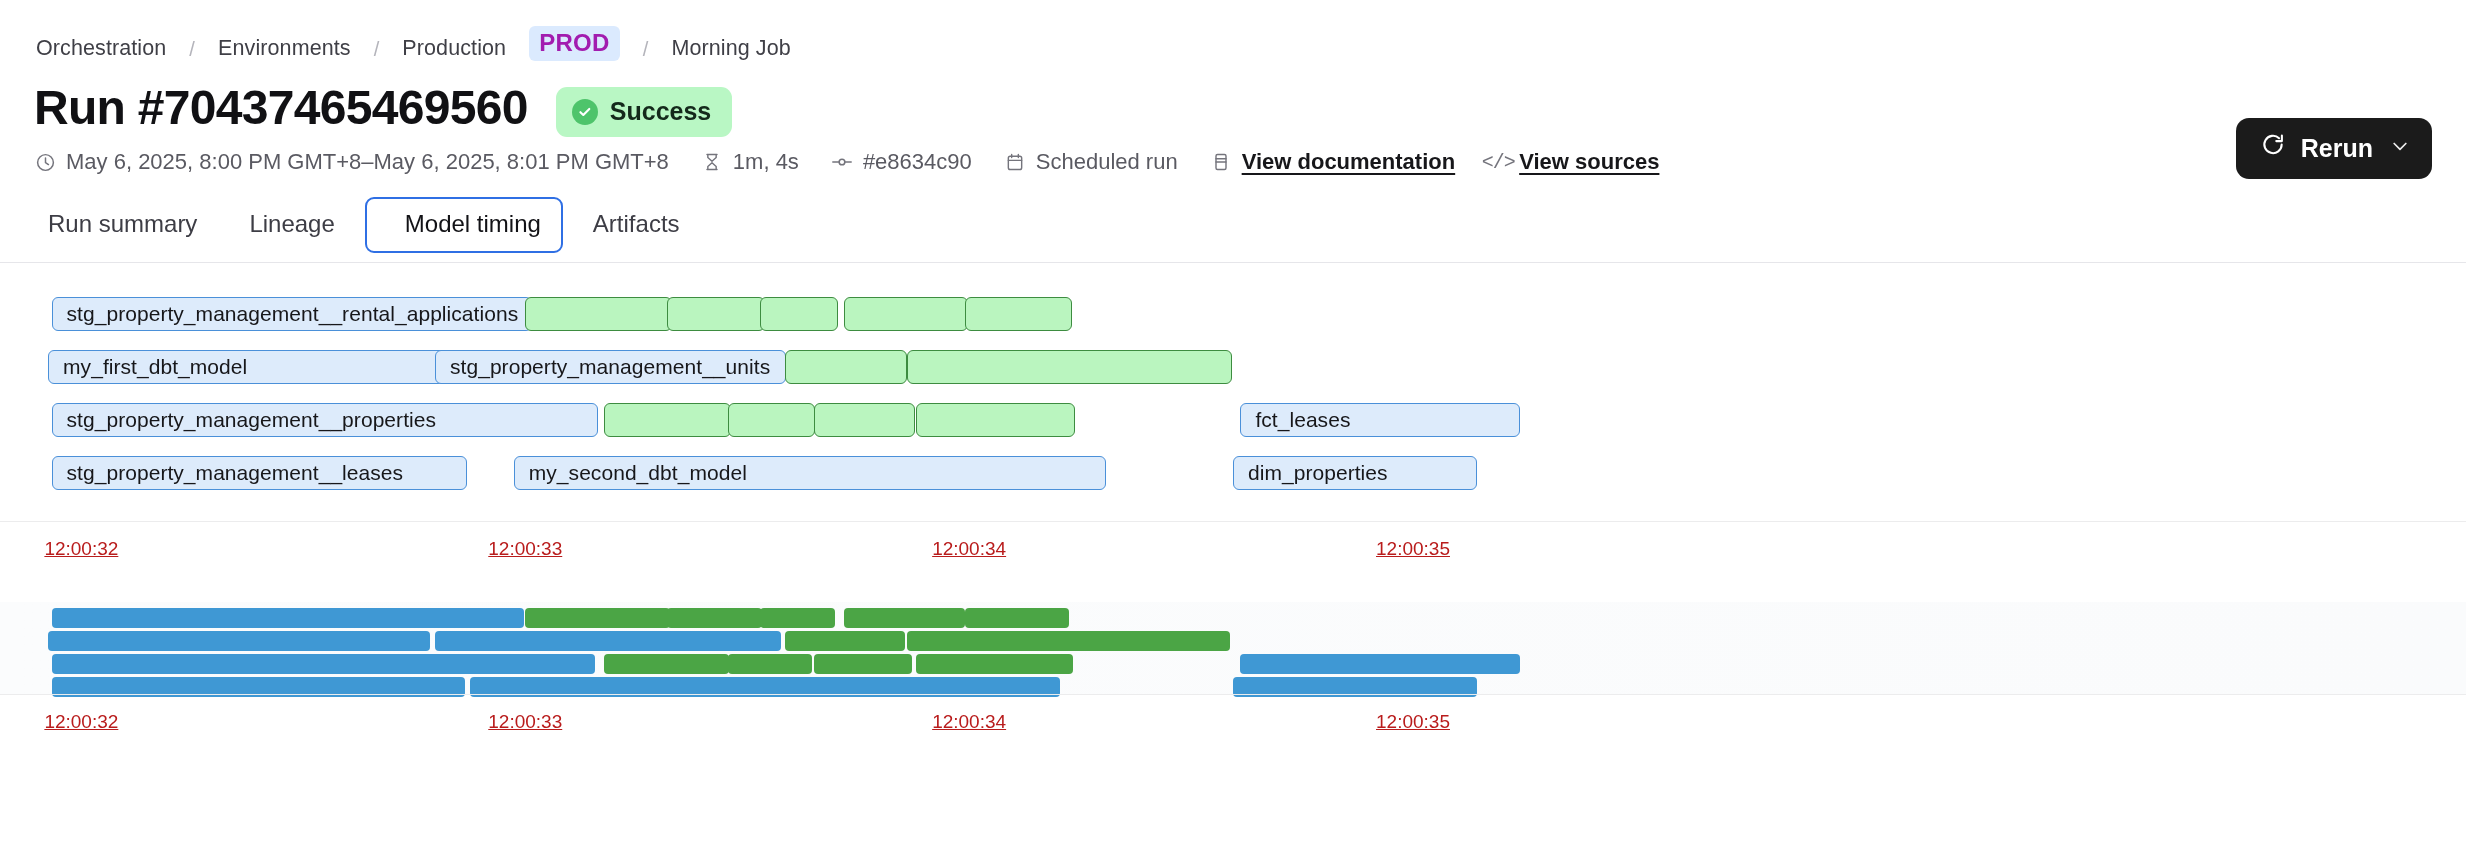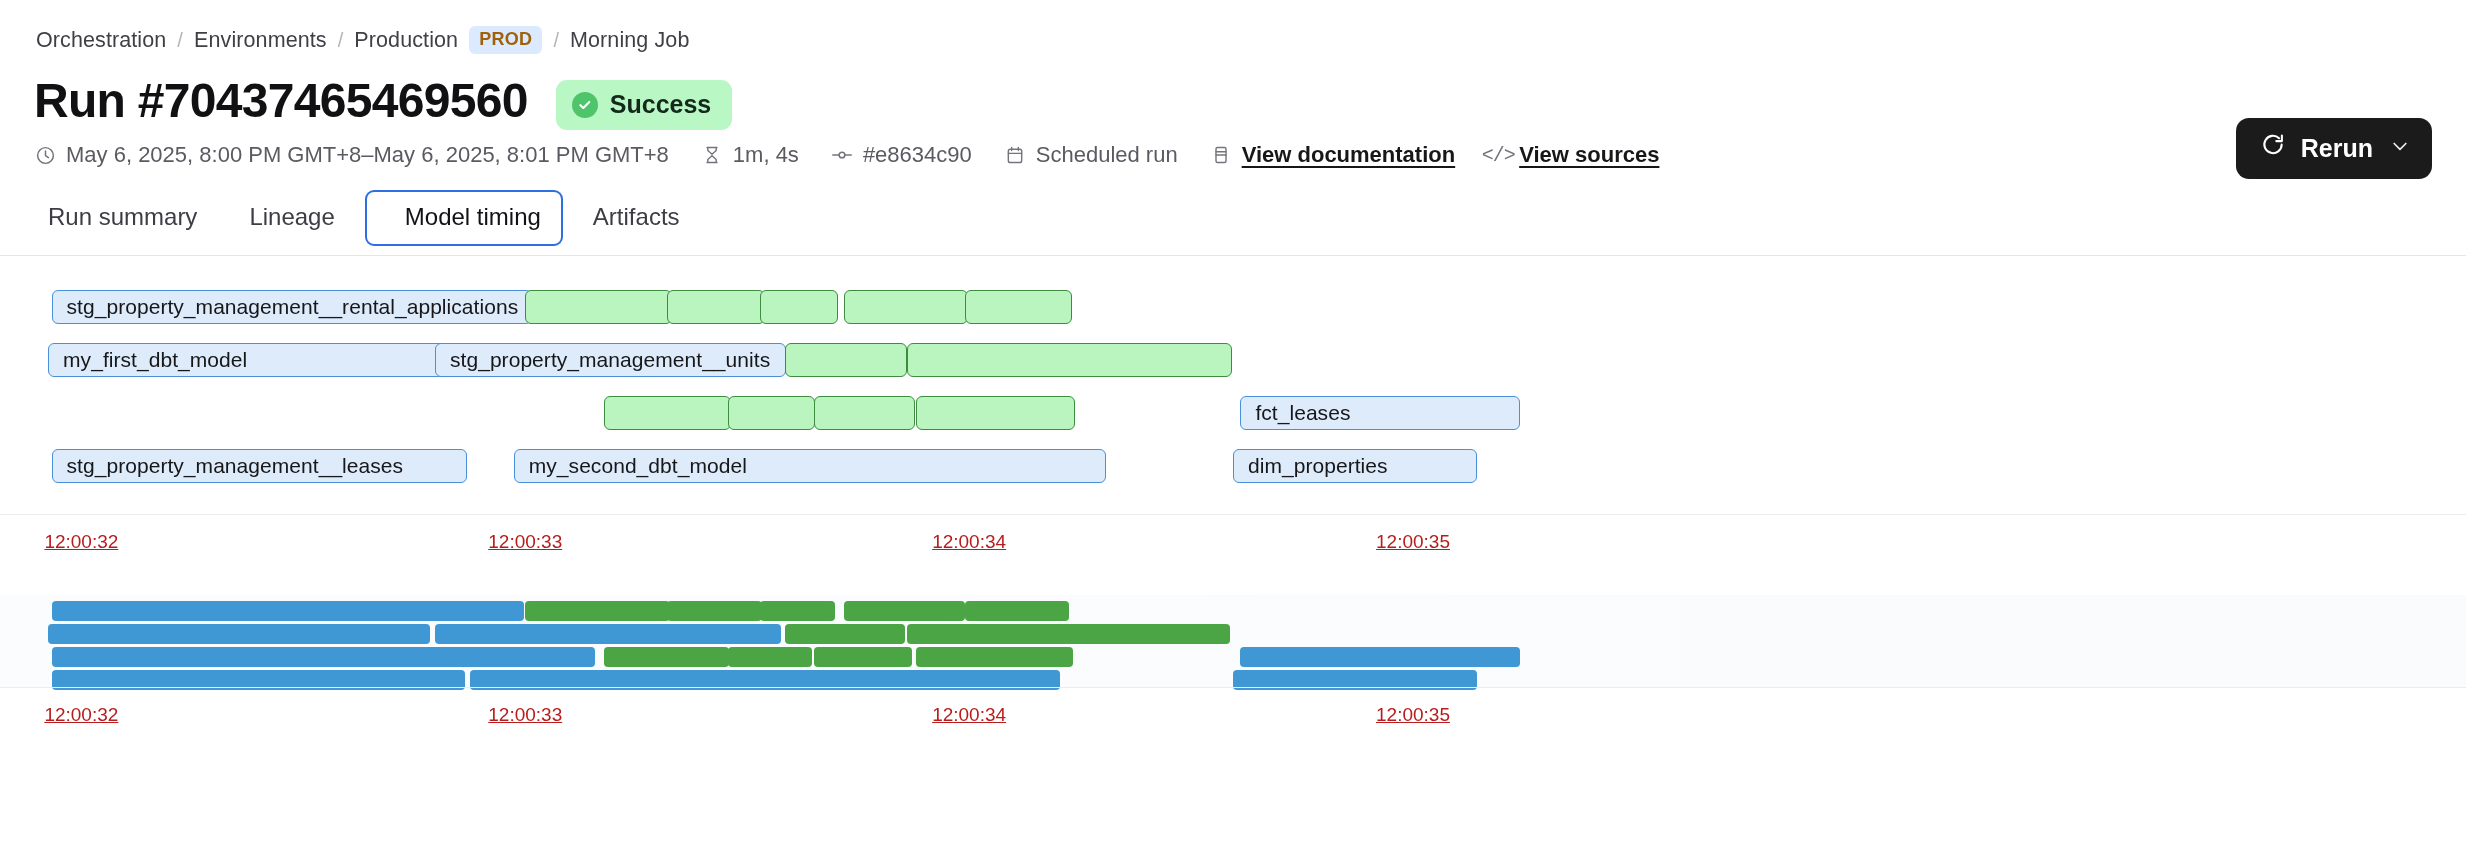--- a/index.html
+++ b/index.html
@@ -12,35 +12,35 @@
     height: 842px;
     font-family: "Liberation Sans", sans-serif;
     color: #1a1a1a;
     -webkit-font-smoothing: antialiased;
     overflow: hidden;
   }
 
   
   .breadcrumb {
     display: flex;
-    align-items: center;
-    gap: 11px;
+    align-items: flex-end;
+    gap: 23px;
     padding: 26px 0 0 36px;
     font-size: 21.5px;
     color: #3f3f46;
     letter-spacing: .1px;
   }
   .bc-item { white-space: nowrap; }
   .bc-sep { color: #b4b4bb; font-size: 20px; }
   .bc-badge {
     background: #dbeafe;
-    color: #a16207;
+    color: #a21caf;
     border-radius: 6px;
     padding: 3px 10px 4px;
-    font-size: 18px;
+    font-size: 24px;
     font-weight: 600;
     letter-spacing: .3px;
   }
 
   
   .title-row {
     display: flex;
     align-items: center;
     gap: 28px;
     padding: 22px 0 0 34px;
@@ -365,20 +365,23 @@
         <div class="bar blue" style="left: 1.95%; width: 16.6%;">
           <span class="bar-label">my_first_dbt_model</span>
         </div>
         <div class="bar blue" style="left: 17.64%; width: 14.25%;">
           <span class="bar-label">stg_property_management__units</span>
         </div>
         <div class="bar green" style="left: 31.83%; width: 4.95%;"></div>
         <div class="bar green" style="left: 36.79%; width: 13.18%;"></div>
       </div>
       <div class="grow" style="top: 106px;">
+        <div class="bar blue" style="left: 2.09%; width: 22.15%;">
+          <span class="bar-label">stg_property_management__properties</span>
+        </div>
         <div class="bar green" style="left: 24.5%; width: 5.15%;"></div>
         <div class="bar green" style="left: 29.53%; width: 3.5%;"></div>
         <div class="bar green" style="left: 33%; width: 4.1%;"></div>
         <div class="bar green" style="left: 37.15%; width: 6.45%;"></div>
         <div class="bar blue" style="left: 50.3%; width: 11.35%;">
           <span class="bar-label">fct_leases</span>
         </div>
       </div>
       <div class="grow" style="top: 159px;">
         <div class="bar blue" style="left: 2.09%; width: 16.85%;">

